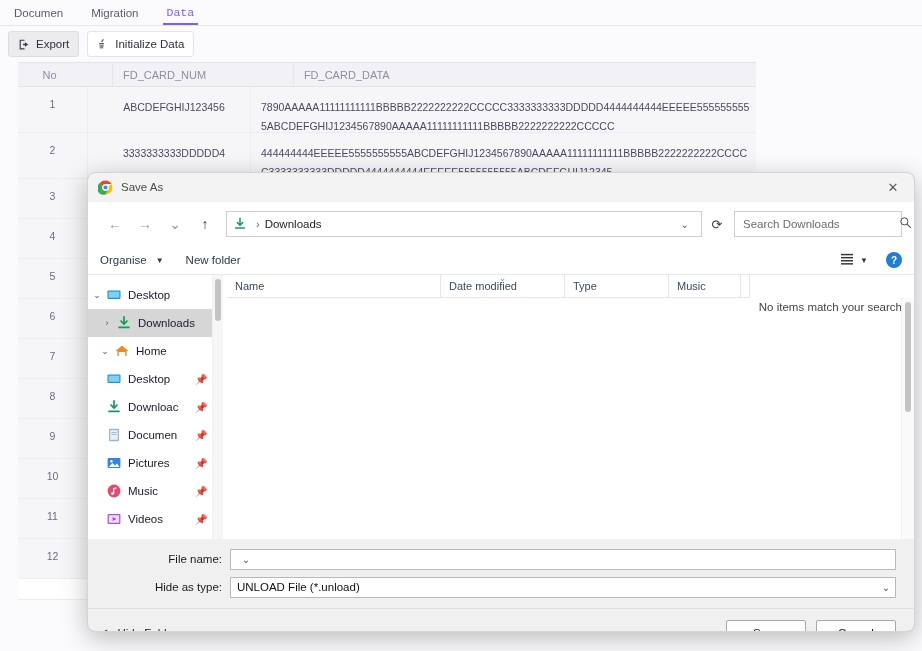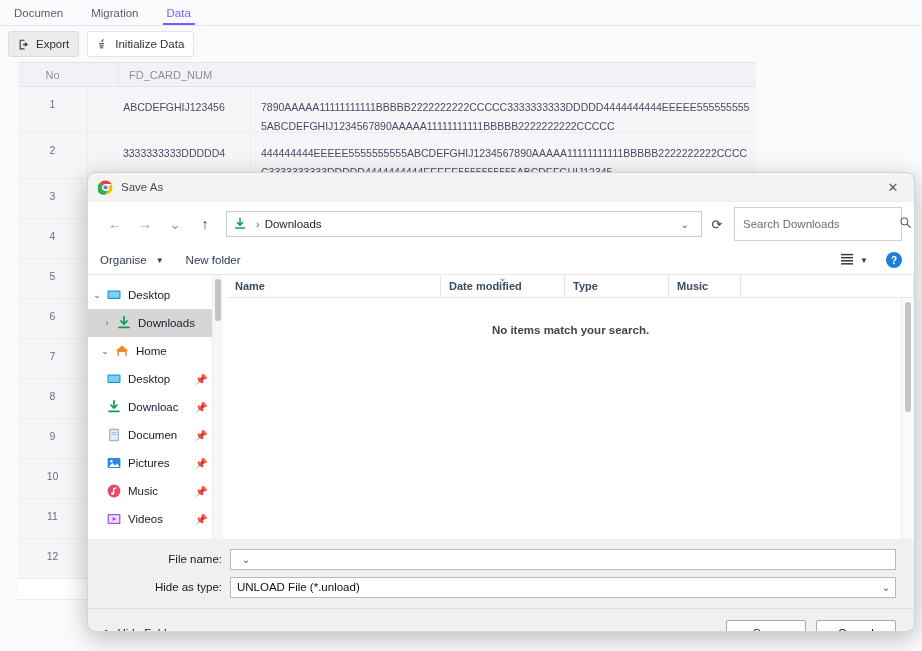--- a/index.html
+++ b/index.html
@@ -25,21 +25,21 @@
   }
   .app-tab {
     font-size: 11.5px;
     color: #5c5c70;
     padding: 0 14px;
     height: 25px;
     line-height: 26px;
     position: relative;
     cursor: default;
   }
-  .app-tab.active { color: #7c5cff; }
+  .app-tab.active { color: #7c5cff; font-family: Liberation Mono, monospace; }
   .app-tab.active::after {
     content: "";
     position: absolute;
     left: 10px; right: 10px; bottom: 0;
     height: 2px; background: #7c5cff;
   }
 
   .toolbar {
     position: absolute; left: 0; top: 26px;
     width: 922px; height: 36px;
@@ -167,21 +167,21 @@
   .addressbar .sep { color: #666; font-size: 11px; margin: 0 5px; }
   .addressbar .crumb { font-size: 11.5px; color: #1f1f1f; }
   .addressbar .spacer { flex: 1; }
   .addressbar .chev { color: #5a5a5a; font-size: 10px; padding: 0 6px;}
   .refreshbtn {
     width: 30px; height: 26px;
     display: flex; align-items: center; justify-content: center;
     color: #3c3c3c; font-size: 13px; cursor: default;
   }
   .searchbox {
-    width: 168px; height: 34px;
+    width: 168px; height: 26px;
     border: 1px solid #cfcfcf;
     background: #fff;
     display: flex; align-items: center;
     padding: 0 6px;
     box-sizing: border-box;
     margin-left: 2px;
   }
   .searchbox input {
     border: none; outline: none;
     flex: 1;
@@ -255,24 +255,23 @@
     position: absolute; left: 2px; top: 4px;
     width: 6px; height: 42px;
     background: #c4c4c4; border-radius: 3px;
   }
 
   .splitter { width: 4px; background: #ffffff; }
 
   .filelist {
     flex: 1;
     display: flex;
-    flex-direction: column;
+    flex-direction: row;
     background: #ffffff;
     position: relative;
-    font-weight: bold;
   }
   .fl-head {
     height: 23px;
     display: flex;
     border-bottom: 1px solid #e6e6e6;
     box-sizing: border-box;
   }
   .fl-head .hcell {
     font-size: 11px; color: #3b4a63;
     display: flex; align-items: center;
@@ -409,20 +408,21 @@
           </svg>
       </span>
       <span>Initialize Data</span>
     </div>
   </div>
 
   <div class="grid">
     <div class="grid-head">
       <div class="cell c-no">No</div>
       <div class="cell c-num">FD_CARD_NUM</div>
+      <div class="cell c-data">FD_CARD_DATA</div>
     </div>
 
     <div class="grid-row" style="height:46px">
       <div class="cell c-no">1</div>
       <div class="cell c-num">
           <span>ABCDEFGHIJ123456</span>
         </div>
       <div class="cell c-data">7890AAAAA11111111111BBBBB2222222222CCCCC3333333333DDDDD4444444444EEEEE5555555555ABCDEFGHIJ1234567890AAAAA11111111111BBBBB2222222222CCCCC</div>
     </div>
     <div class="grid-row" style="height:46px">

